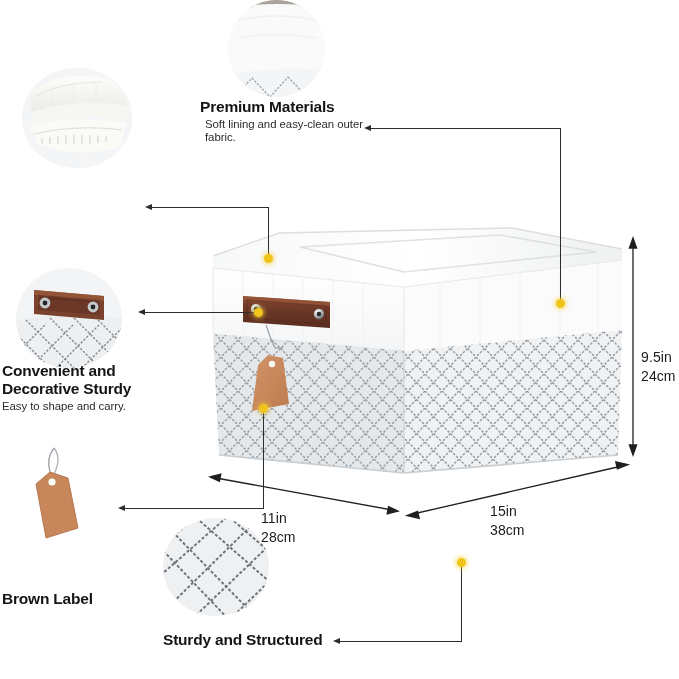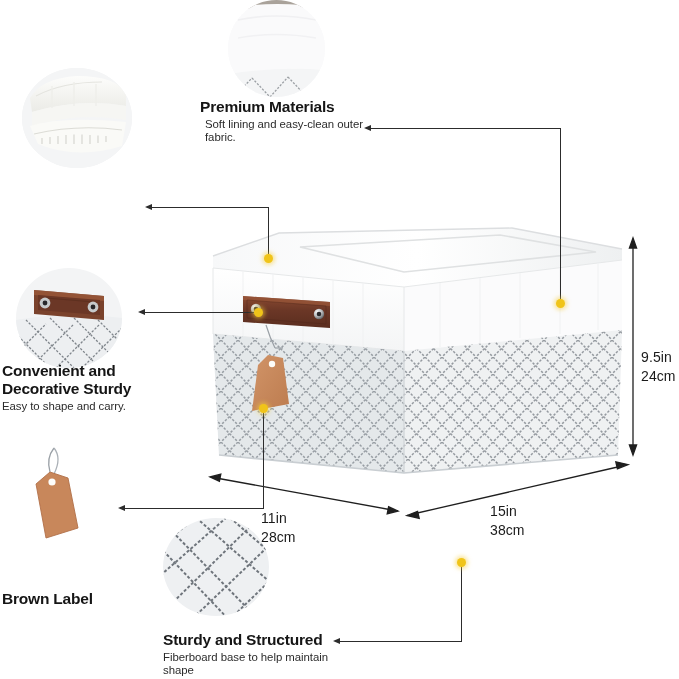--- a/index.html
+++ b/index.html
@@ -279,21 +279,20 @@
     <h3>Convenient and Decorative Sturdy</h3>
     <p>Easy to shape and carry.</p>
   </div>
 
   <div class="feat" style="left:2px;top:547px;width:150px;margin-top:43px;">
     <h3>Brown Label</h3>
   </div>
 
   <div class="feat" style="left:163px;top:631px;width:180px;">
     <h3>Sturdy and Structured</h3>
-    <p>Fiberboard base to help maintain shape</p>
   </div>
 
   <div class="dim" style="left:641px;top:348px;width:40px;text-align:left;">
     <div>9.5in</div>
     <div>24cm</div>
   </div>
 
   <div class="dim" style="left:261px;top:509px;width:60px;">
     <div>11in</div>
     <div>28cm</div>

